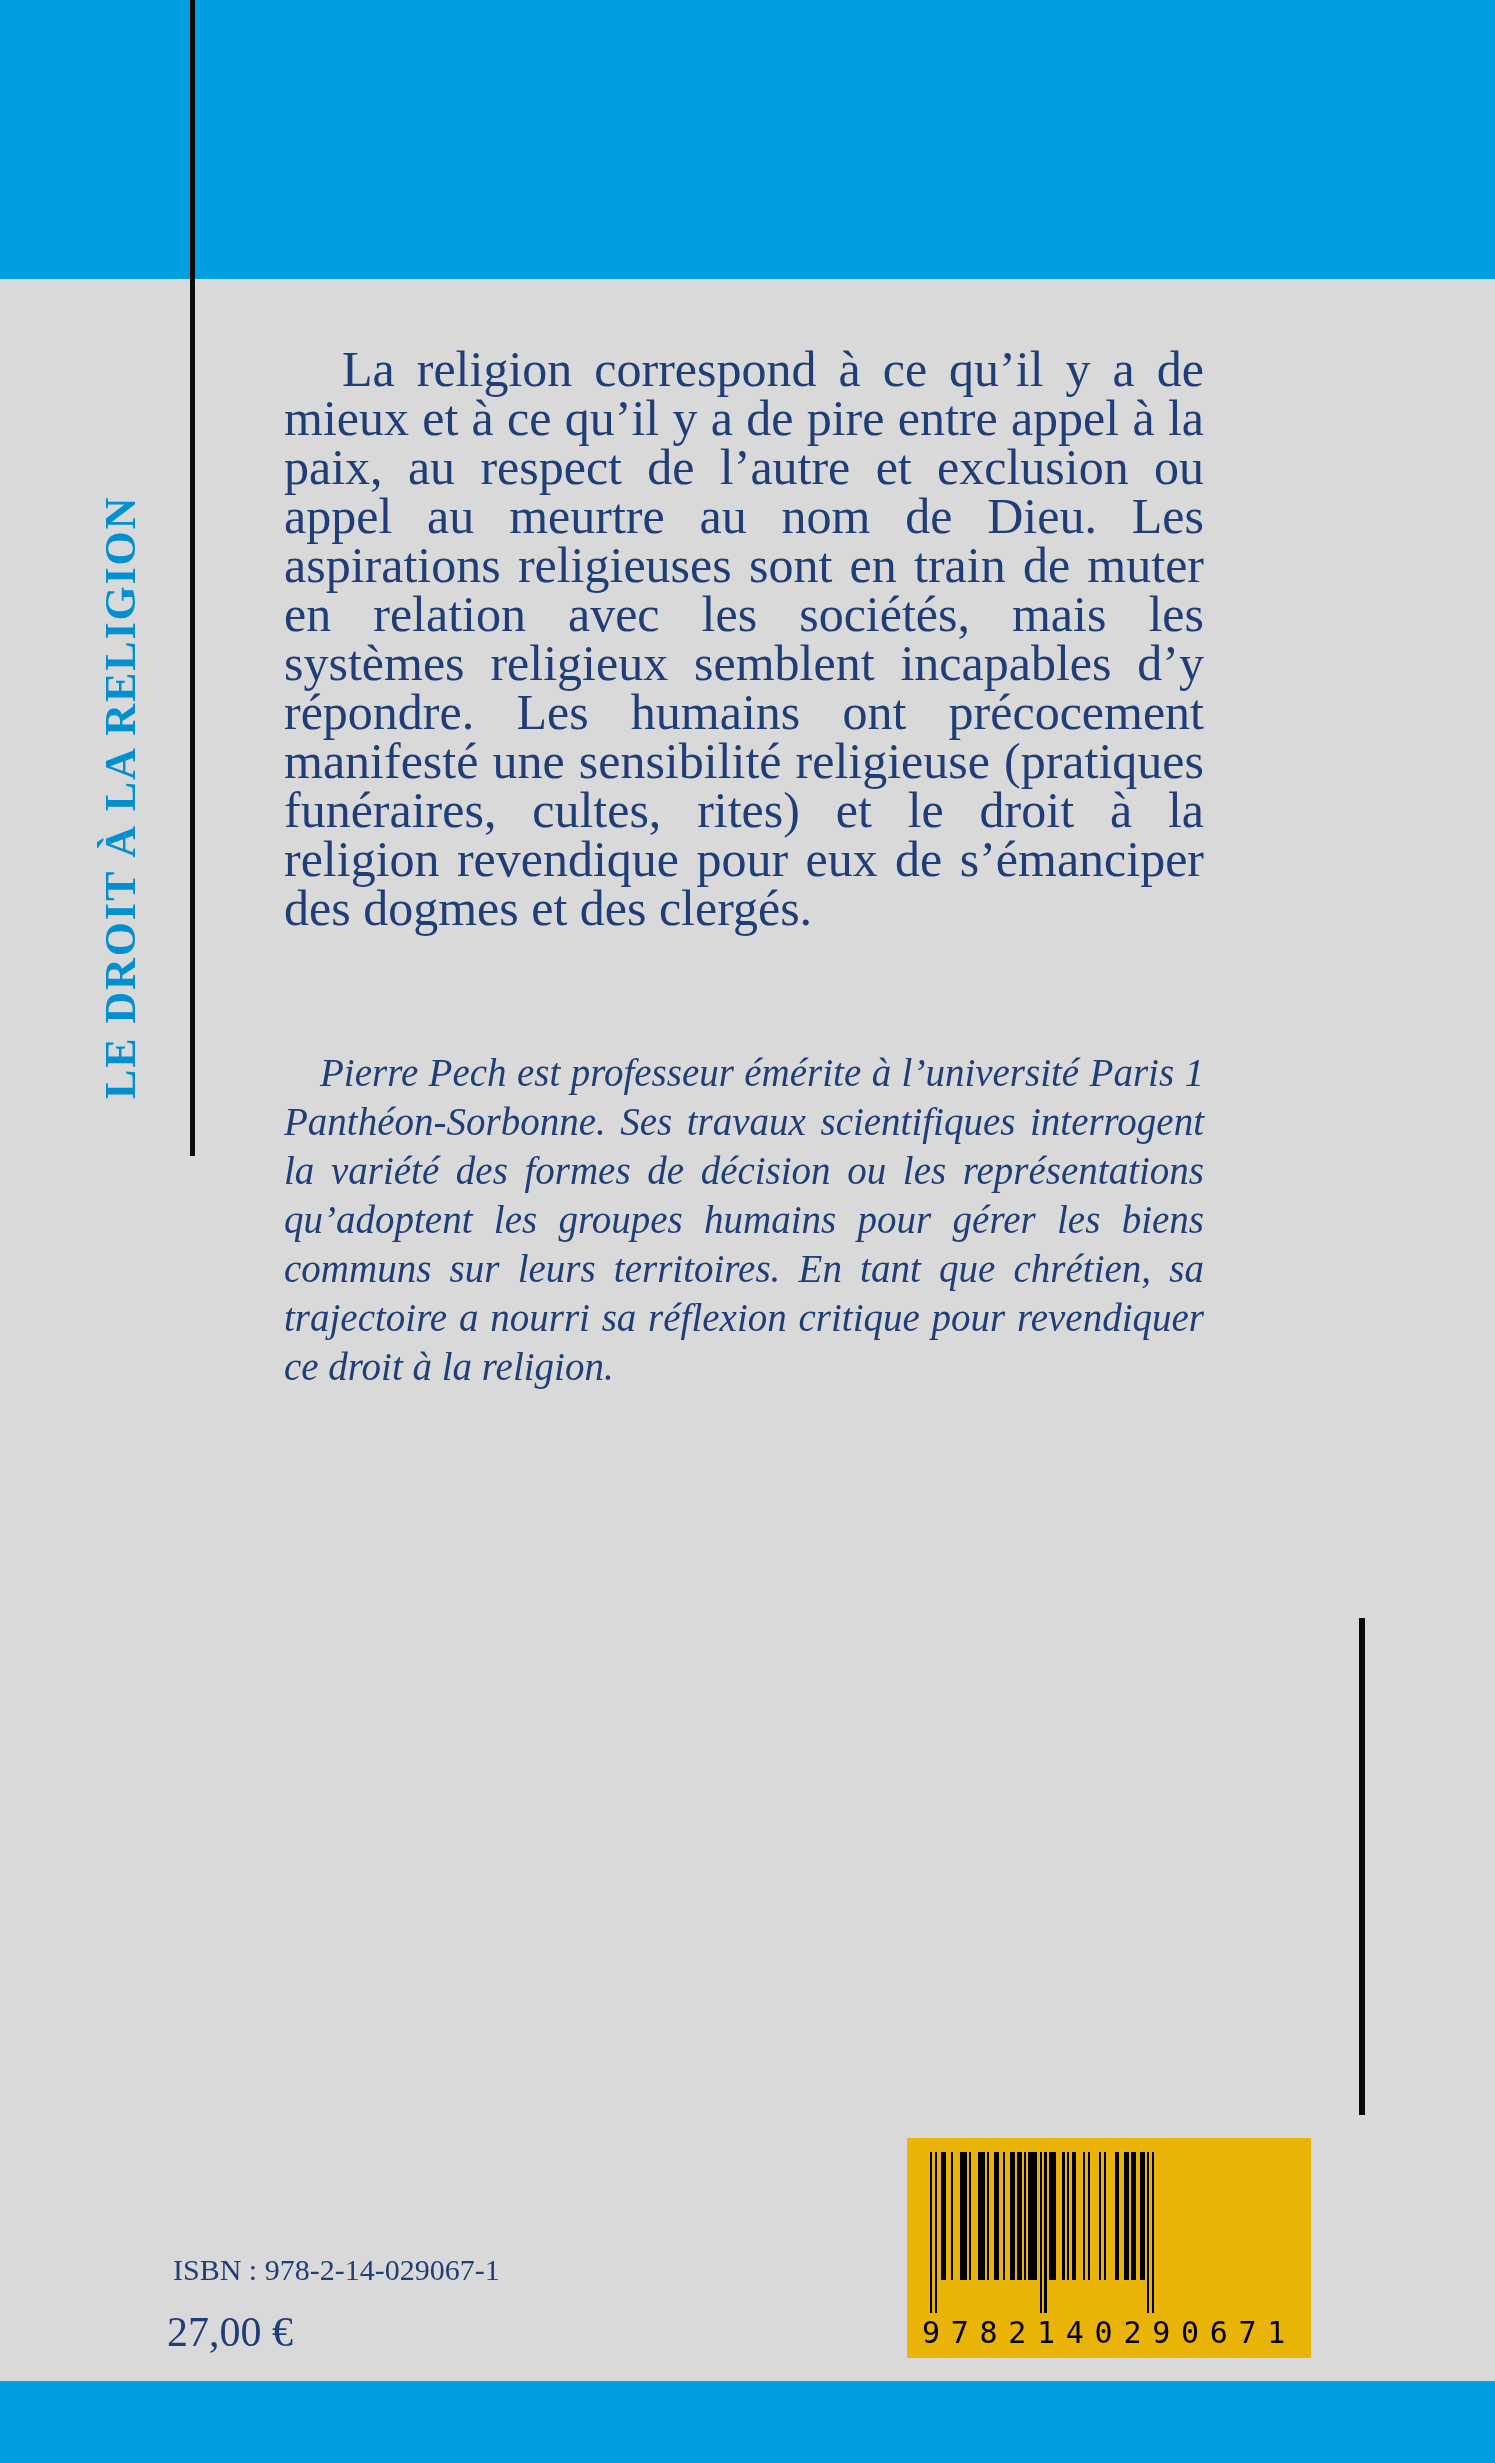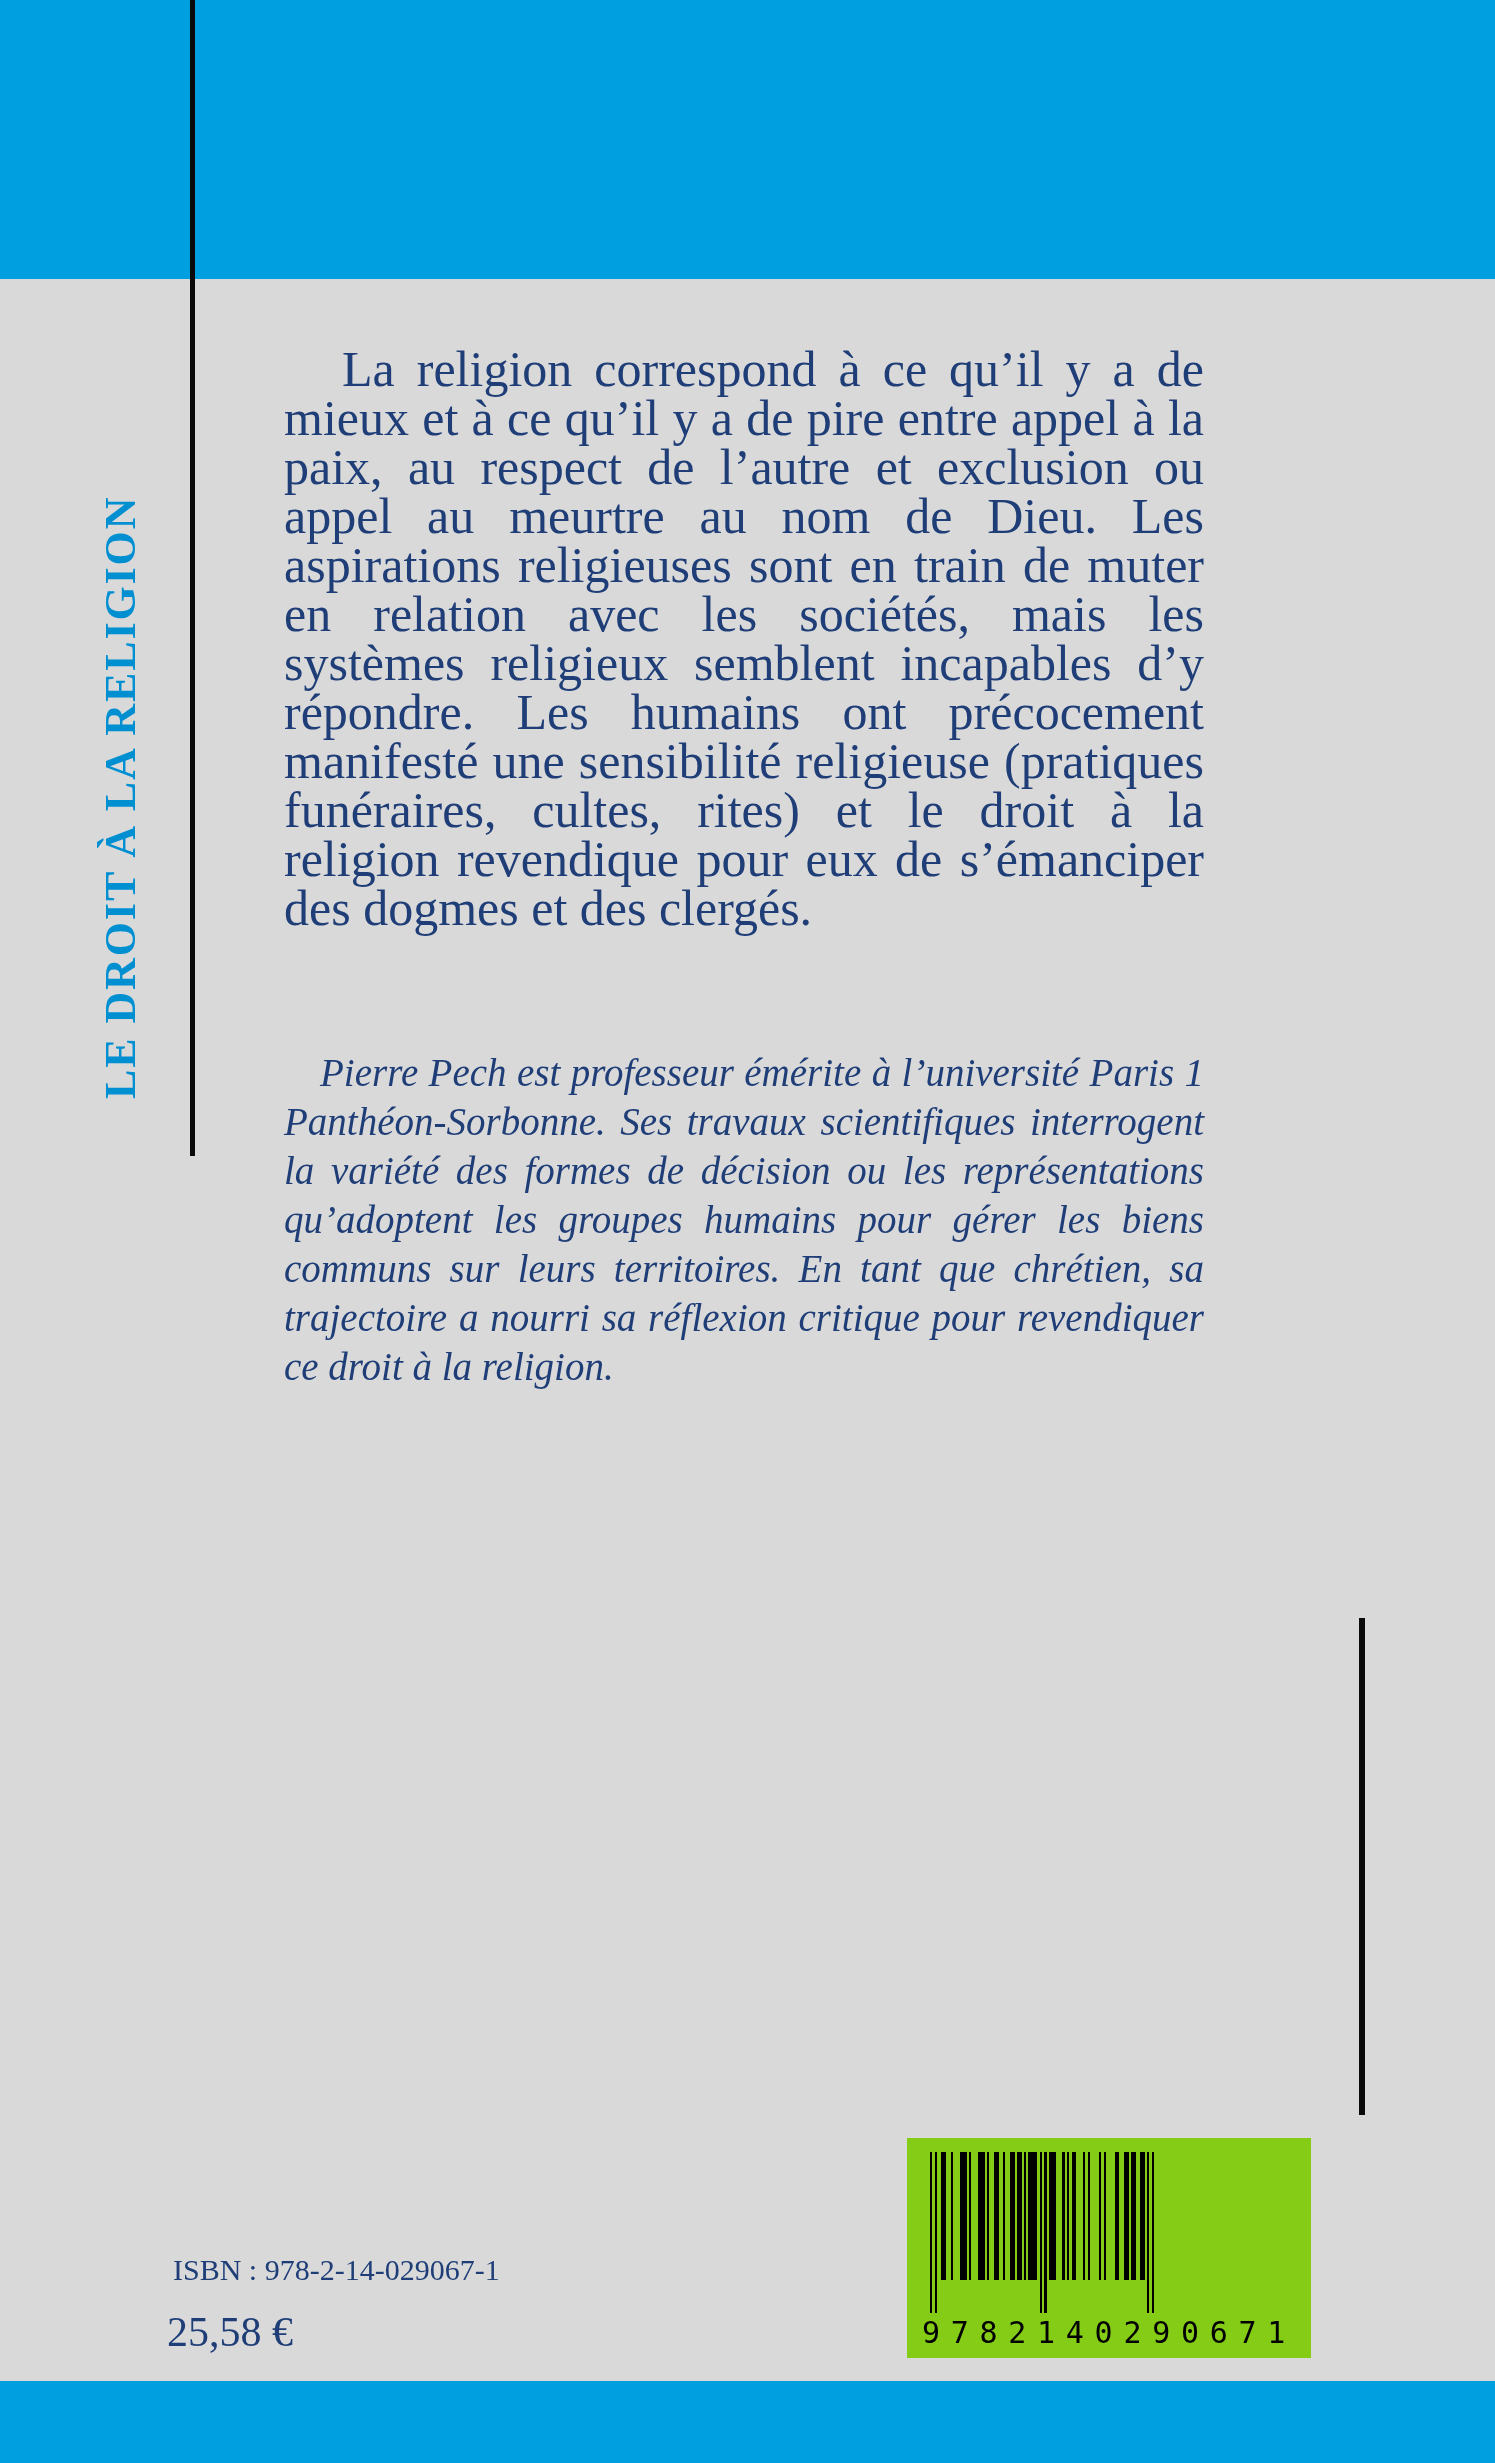--- a/index.html
+++ b/index.html
@@ -65,21 +65,21 @@
   }
   .price{
     position:absolute;
     left:167px;top:2308px;
     font-size:42px;
     color:var(--text-navy,#1F3E78);
   }
   .barcode-panel{
     position:absolute;
     left:907px;top:2138px;width:404px;height:220px;
-    background:#84cc16;
+    background:#eab308;
   }
   .barcode-bars{
     position:absolute;
     left:23px;right:23px;top:13.6px;height:163px;
     display:flex;
     align-items:flex-start;
   }
   .barcode-bars .m{flex:0 0 auto;height:128px;}
   .barcode-bars .m.bar{background:#000;}
   .barcode-bars .m.guard{height:161px;}
@@ -106,21 +106,21 @@
   <div class="rule rule-right"></div>
 
   <div class="spine-title">LE DROIT À LA RELIGION</div>
 
   <p class="synopsis">La religion correspond à ce qu’il y a de mieux et à ce qu’il y a de pire entre appel à la paix, au respect de l’autre et exclusion ou appel au meurtre au nom de Dieu. Les aspirations religieuses sont en train de muter en relation avec les sociétés, mais les systèmes religieux semblent incapables d’y répondre. Les humains ont précocement manifesté une sensibilité religieuse (pratiques funéraires, cultes, rites) et le droit à la religion revendique pour eux de s’émanciper des dogmes et des clergés.</p>
 
   <p class="bio"><span class="author">Pierre Pech</span><span> est professeur émérite à l’université Paris 1 Panthéon-Sorbonne. Ses travaux scientifiques interrogent la variété des formes de décision ou les représentations qu’adoptent les groupes humains pour gérer les biens communs sur leurs territoires. En tant que chrétien, sa trajectoire a nourri sa réflexion critique pour revendiquer ce droit à la religion.</span></p>
 
   <div class="isbn">ISBN : 978-2-14-029067-1</div>
 
-  <div class="price">25,58 €</div>
+  <div class="price">27,00 €</div>
 
   <div class="barcode-panel">
     <div class="barcode-bars">
         <div class="m bar guard" style="width: 2.3px;"></div>
         <div class="m guard" style="width: 2.3px;"></div>
         <div class="m bar guard" style="width: 2.3px;"></div>
         <div class="m" style="width: 4.6px;"></div>
         <div class="m bar" style="width: 4.6px;"></div>
         <div class="m" style="width: 4.6px;"></div>
         <div class="m bar" style="width: 2.3px;"></div>

